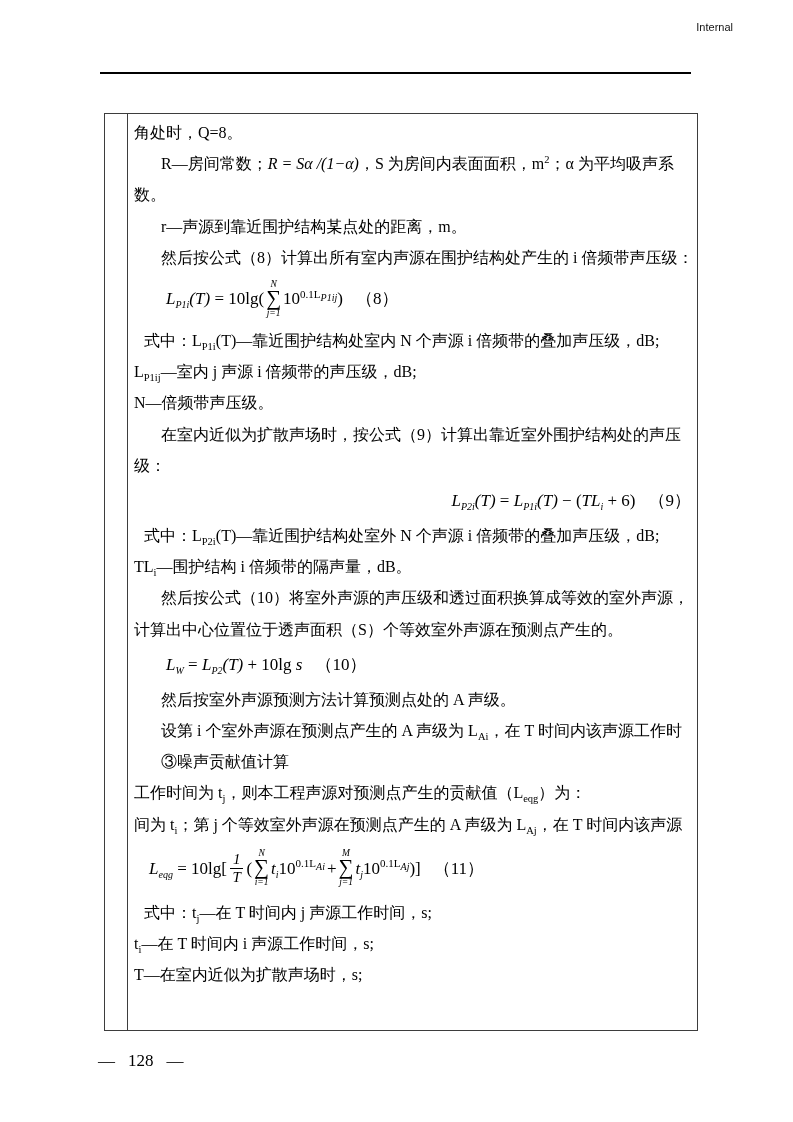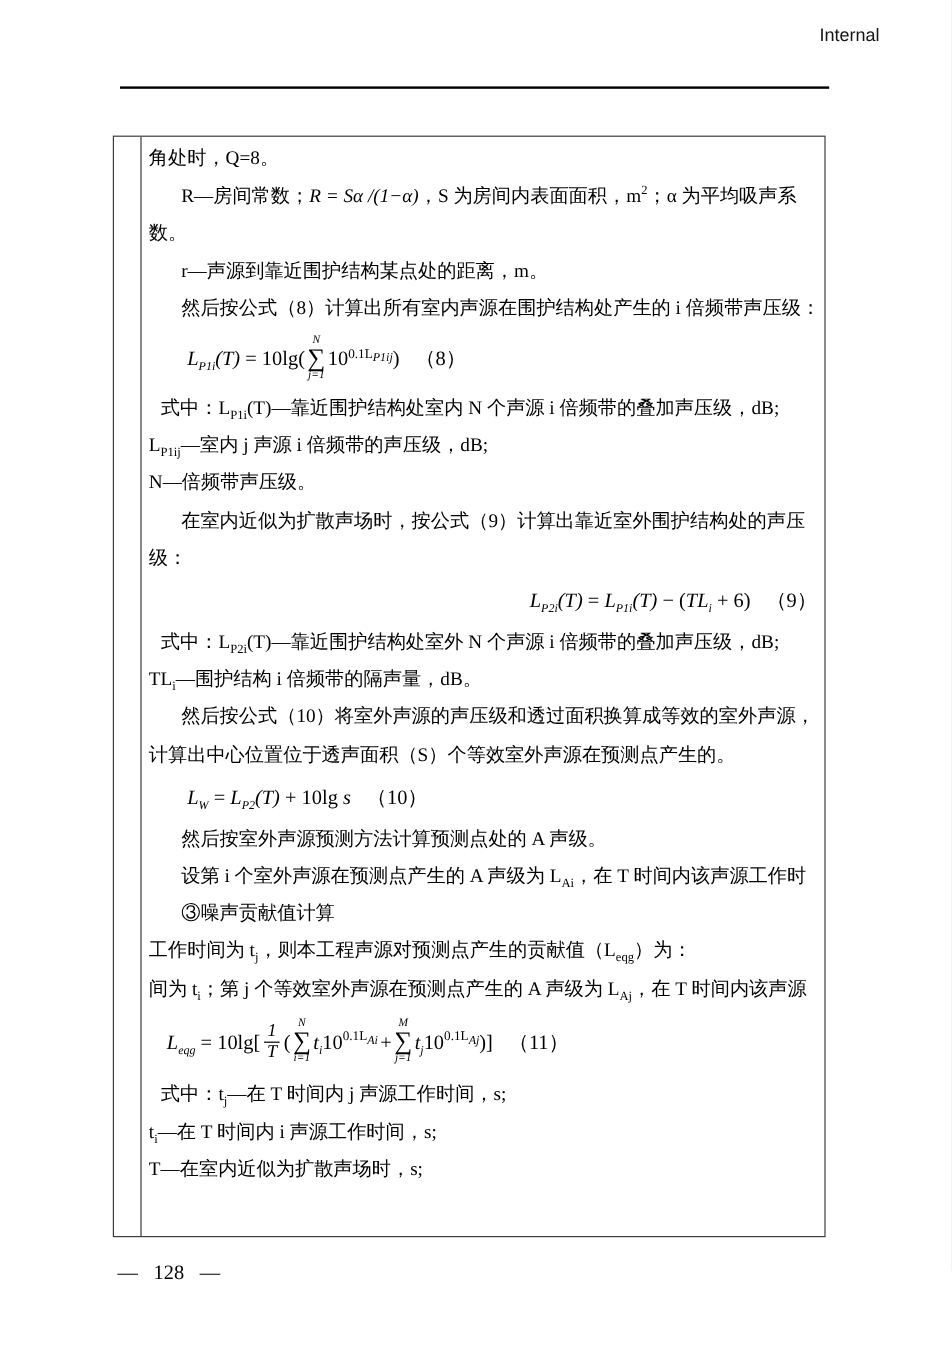--- a/index.html
+++ b/index.html
@@ -1,21 +1,21 @@
 <!DOCTYPE html>
 <html><head>
 <meta charset="utf-8">
 <style>
   html,body{margin:0;padding:0;background:#e8e8e8;}
   .page{position:relative;width:793px;height:1122px;background:#ffffff;overflow:hidden;
         font-family:"Liberation Serif","DejaVu Serif",serif;color:#000;margin:0 auto;}
   .internal{position:absolute;top:21px;right:60px;font-family:"Liberation Sans","DejaVu Sans",sans-serif;
-        font-size:15px;color:#141414;}
+        font-size:11px;color:#141414;}
   .hrule{position:absolute;left:100px;top:72px;width:591px;border-top:2px solid #000;height:0;}
-  .doc-table{position:absolute;left:94px;top:113px;width:594px;height:918px;
+  .doc-table{position:absolute;left:104px;top:113px;width:594px;height:918px;
         border:1.6px solid #3d3d3d;box-sizing:border-box;display:flex;}
   .gutter{width:23px;border-right:1px solid #3d3d3d;box-sizing:border-box;flex:none;}
   .content{flex:1;padding:3px 5px 0 6px;font-size:16px;line-height:31.2px;overflow:hidden;box-sizing:border-box;}
   .line{white-space:nowrap;}
   .ind1{padding-left:10px;}
   .ind2{padding-left:27px;}
   sub{font-size:10.5px;line-height:0;}
   sup{font-size:10.5px;line-height:0;}
   .imath{font-style:italic;}
   

